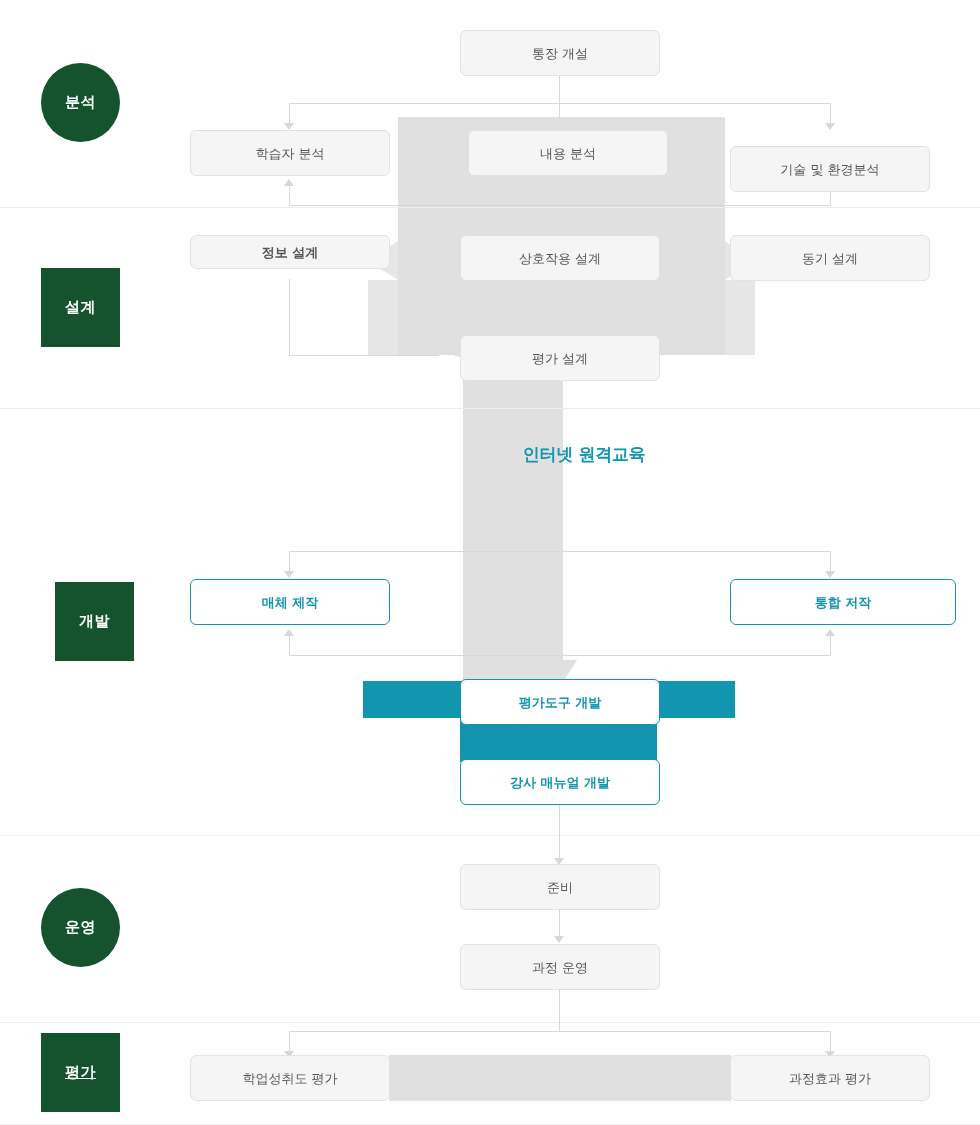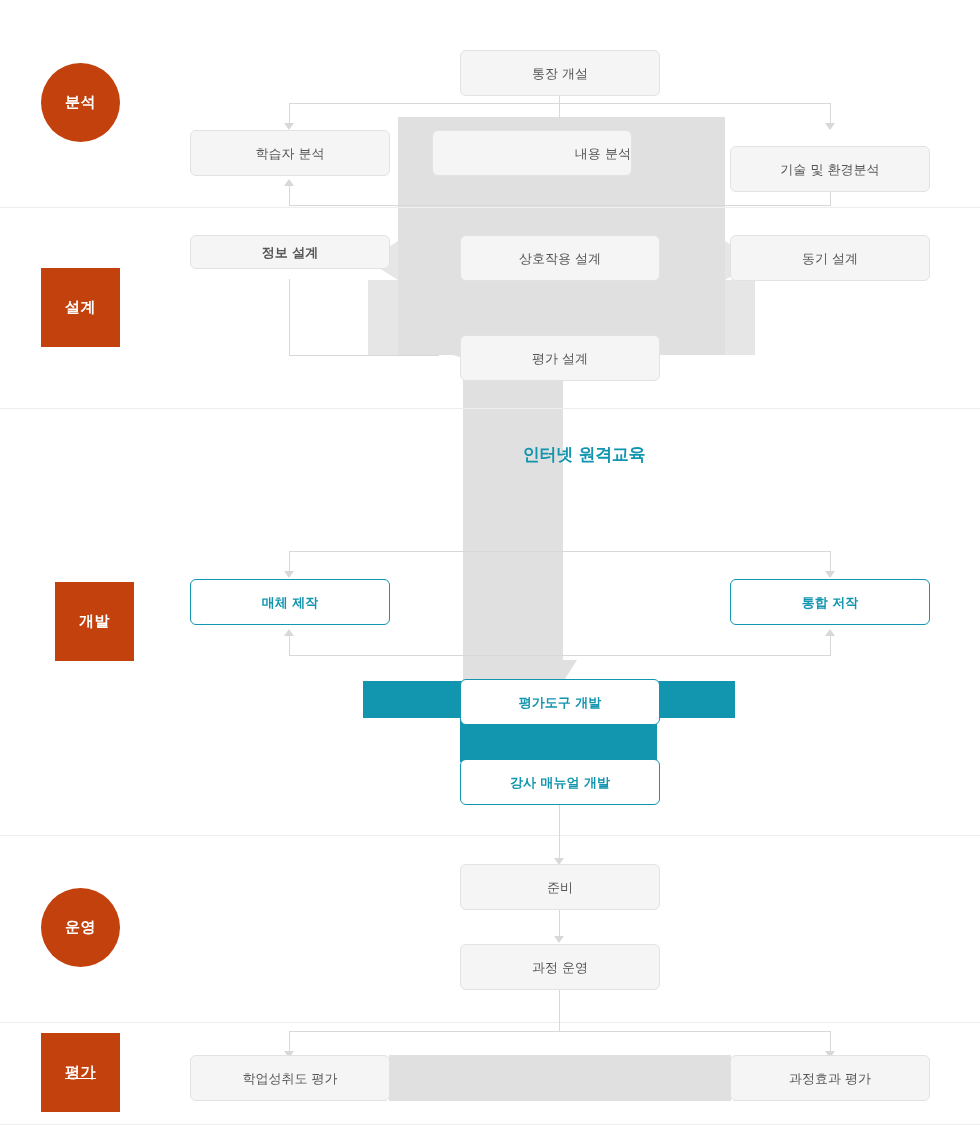--- a/index.html
+++ b/index.html
@@ -28,21 +28,21 @@
 
   
   .notch{position:absolute;width:0;height:0;}
 
   
   .tealbar{position:absolute;background:#1295ae;}
 
   
   .badge{
     position:absolute;
-    background:#c2410c;
+    background:#14532d;
     color:#ffffff;
     display:flex;
     align-items:center;
     justify-content:center;
     font-size:15px;
     font-weight:bold;
     letter-spacing:.5px;
     line-height:1;
     text-align:right;
   }
@@ -183,28 +183,28 @@
   </div>
   <div class="badge circle" style="left:41px;top:888px;width:79px;height:79px;">
     <span>운영</span>
   </div>
   <div class="badge square" style="left:41px;top:1033px;width:79px;height:79px;text-decoration:underline;">
     <span>평가</span>
   </div>
 
   <div class="caption" style="left:484px;top:440px;width:200px;margin-top:6px;">인터넷 원격교육</div>
 
-  <div class="node gray" style="left:460px;top:30px;width:200px;height:46px;margin-top:20px;">
+  <div class="node gray" style="left:460px;top:30px;width:200px;height:46px;">
     <span>통장 개설</span>
   </div>
 
   <div class="node gray" style="left:190px;top:130px;width:200px;height:46px;">
     <span>학습자 분석</span>
   </div>
-  <div class="node gray" style="left:432px;top:130px;width:200px;height:46px;justify-content:flex-end;">
+  <div class="node gray" style="left:468px;top:130px;width:200px;height:46px;">
     <span>내용 분석</span>
   </div>
   <div class="node gray" style="left:730px;top:130px;width:200px;height:46px;margin-top:16px;">
     <span>기술 및 환경분석</span>
   </div>
 
   <div class="node gray" style="left:190px;top:235px;width:200px;height:34px;font-weight:bold;">
     <span>정보 설계</span>
   </div>
   <div class="node gray" style="left:460px;top:235px;width:200px;height:46px;">
@@ -213,21 +213,21 @@
   <div class="node gray" style="left:730px;top:235px;width:200px;height:46px;">
     <span>동기 설계</span>
   </div>
   <div class="node gray" style="left:460px;top:335px;width:200px;height:46px;">
     <span>평가 설계</span>
   </div>
 
   <div class="node teal" style="left:190px;top:579px;width:200px;height:46px;">
     <span>매체 제작</span>
   </div>
-  <div class="node teal" style="left:730px;top:579px;width:200px;height:46px;">
+  <div class="node teal" style="left:730px;top:579px;width:226px;height:46px;">
     <span>통합 저작</span>
   </div>
   <div class="node teal" style="left:460px;top:679px;width:200px;height:46px;">
     <span>평가도구 개발</span>
   </div>
   <div class="node teal" style="left:460px;top:759px;width:200px;height:46px;">
     <span>강사 매뉴얼 개발</span>
   </div>
 
   <div class="node gray" style="left:460px;top:864px;width:200px;height:46px;">

